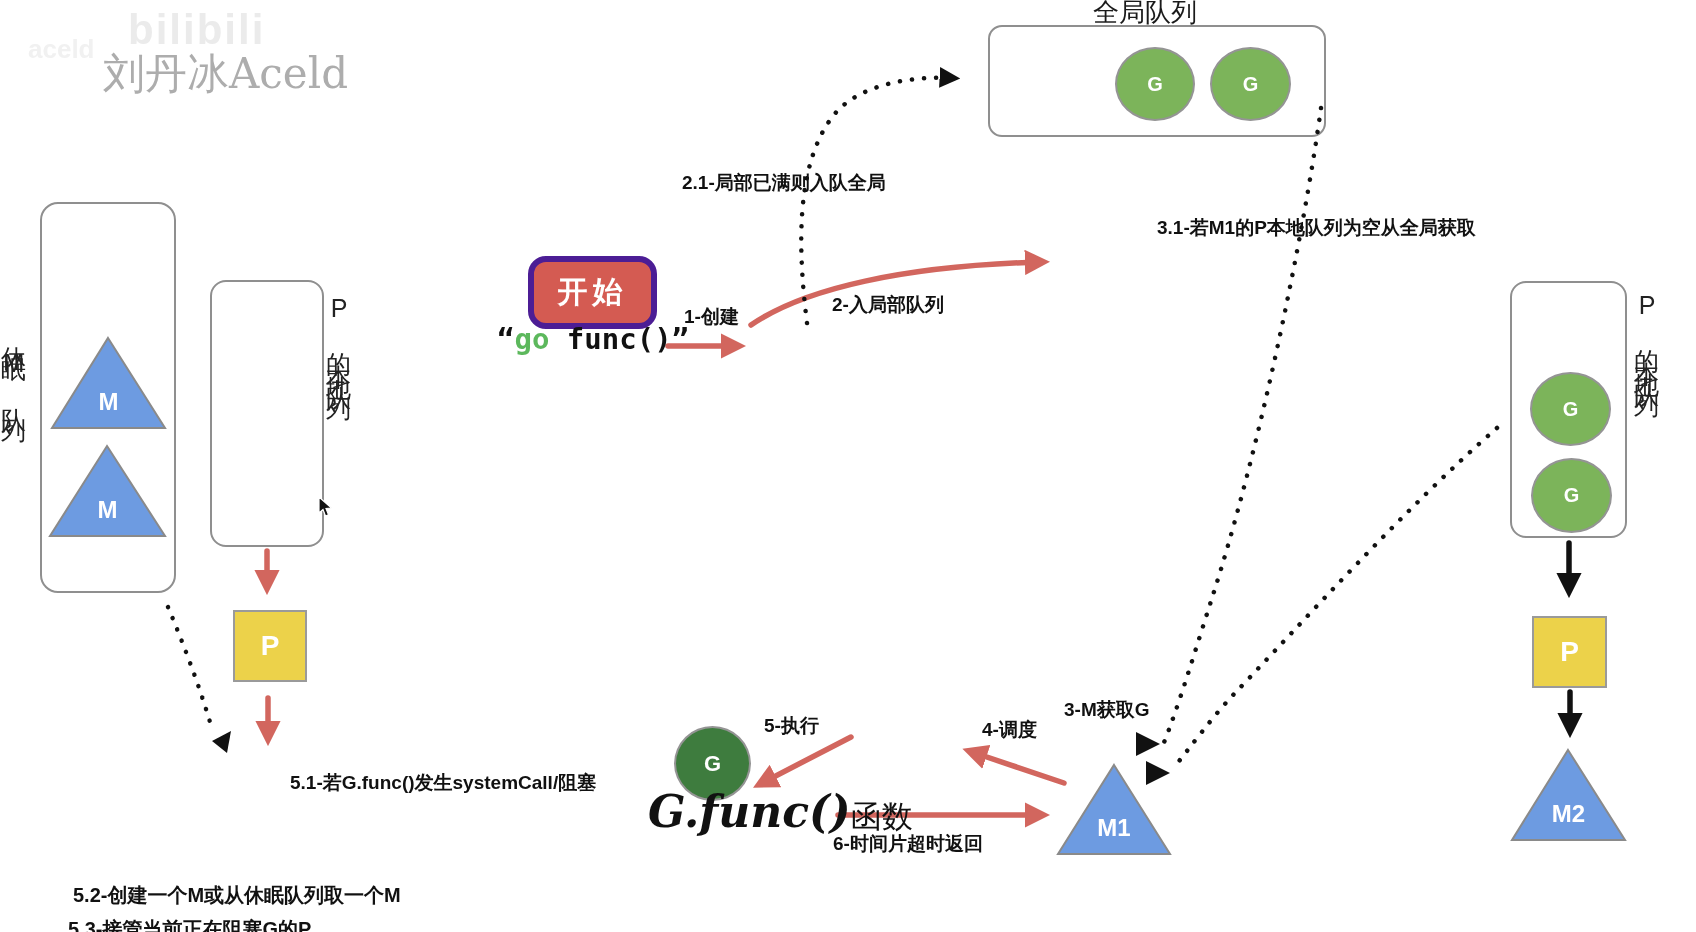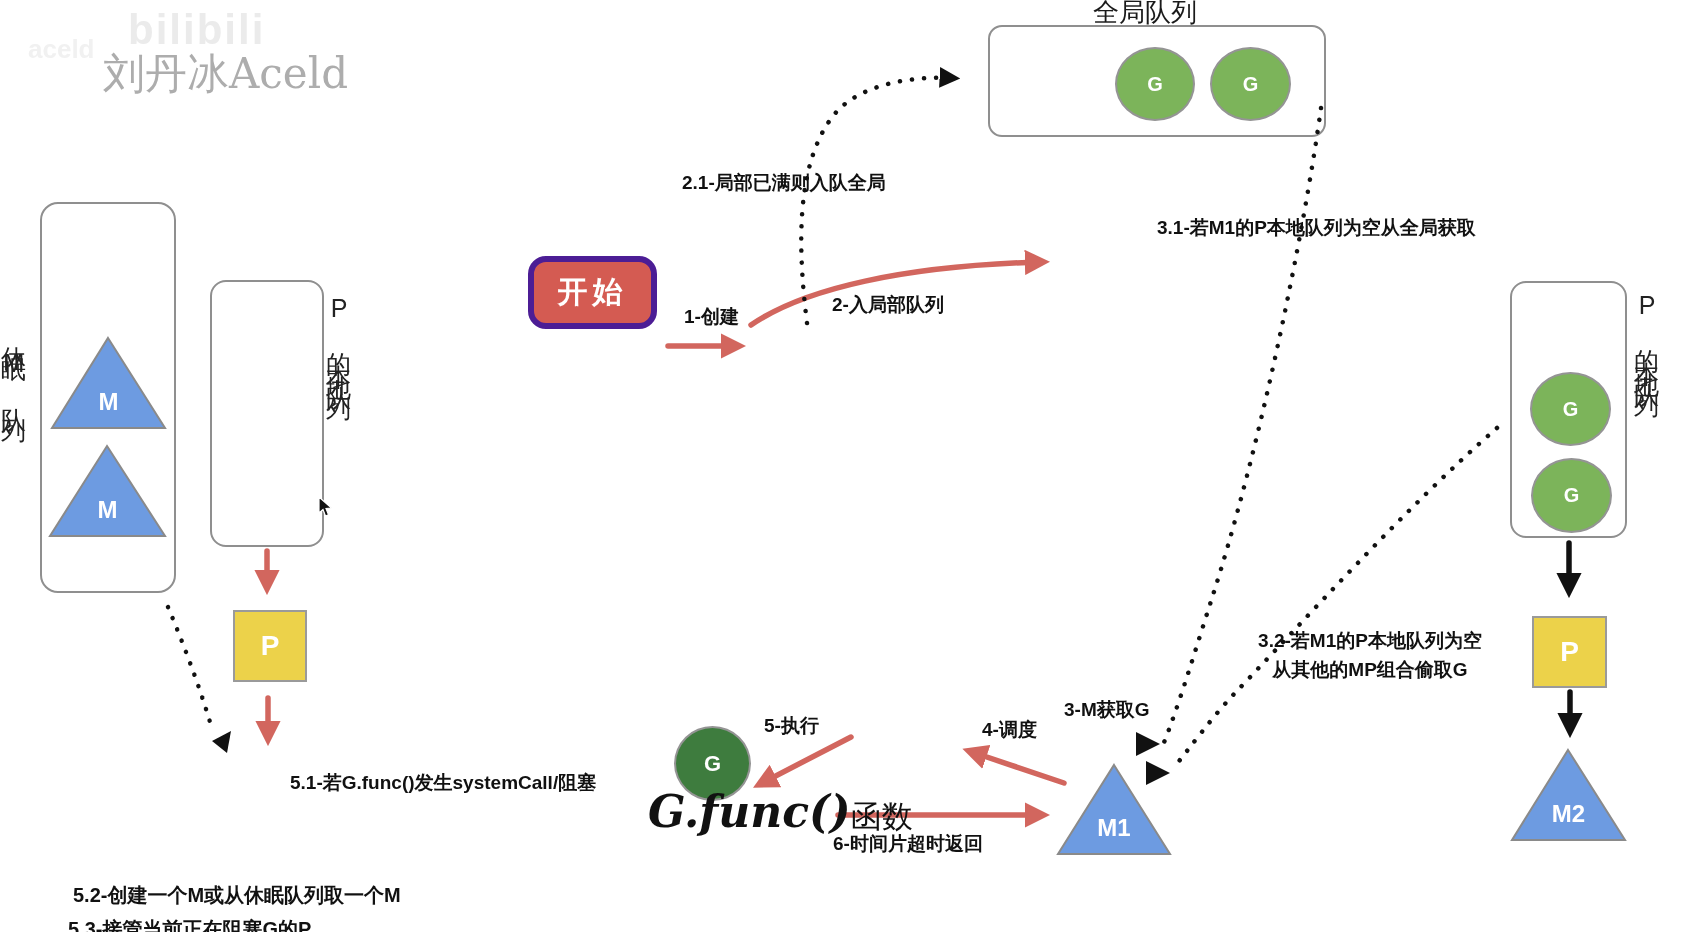--- a/index.html
+++ b/index.html
@@ -118,29 +118,26 @@
   <svg class="cursor" width="16" height="22" viewBox="0 0 16 22">
     <path d="M1,1 L1,17 L5,13.5 L7.5,20 L10.5,18.8 L8,12.5 L13.5,12 Z" fill="#111" stroke="#fff" stroke-width="1.2"></path>
   </svg>
   <div class="psquare" style="left:233px;top:610px;width:70px;height:68px;">
     <span>P</span>
   </div>
 
   <div class="startbtn">
     <span>开始</span>
   </div>
+  <div class="gofunc"><span>“</span><span class="go">go</span><span> func()</span><span>”</span></div>
 
   <div class="lbl" style="left:684px;top:304px;">1-创建</div>
   <div class="lbl" style="left:813px;top:292px;margin-left:19px;">2-入局部队列</div>
   <div class="lbl" style="left:682px;top:170px;">2.1-局部已满则入队全局</div>
   <div class="lbl" style="left:1157px;top:215px;">3.1-若M1的P本地队列为空从全局获取</div>
-  <div class="lbl center2" style="left:1220px;top:626px;width:300px;">
-    <div>3.2-若M1的P本地队列为空</div>
-    <div>从其他的MP组合偷取G</div>
-  </div>
   <div class="lbl" style="left:1064px;top:697px;">3-M获取G</div>
   <div class="lbl" style="left:982px;top:717px;">4-调度</div>
   <div class="lbl" style="left:764px;top:713px;">5-执行</div>
   <div class="lbl" style="left:833px;top:831px;">6-时间片超时返回</div>
   <div class="lbl" style="left:290px;top:770px;">5.1-若G.func()发生systemCall/阻塞</div>
   <div class="lbl" style="left:73px;top:882px;font-size:20px;">5.2-创建一个M或从休眠队列取一个M</div>
   <div class="lbl" style="left:68px;top:916px;font-size:20px;">5.3-接管当前正在阻塞G的P</div>
 
   <div class="gcircle g-dark" style="left:674px;top:726px;width:73px;height:71px;font-size:22px;">
     <span>G</span>

